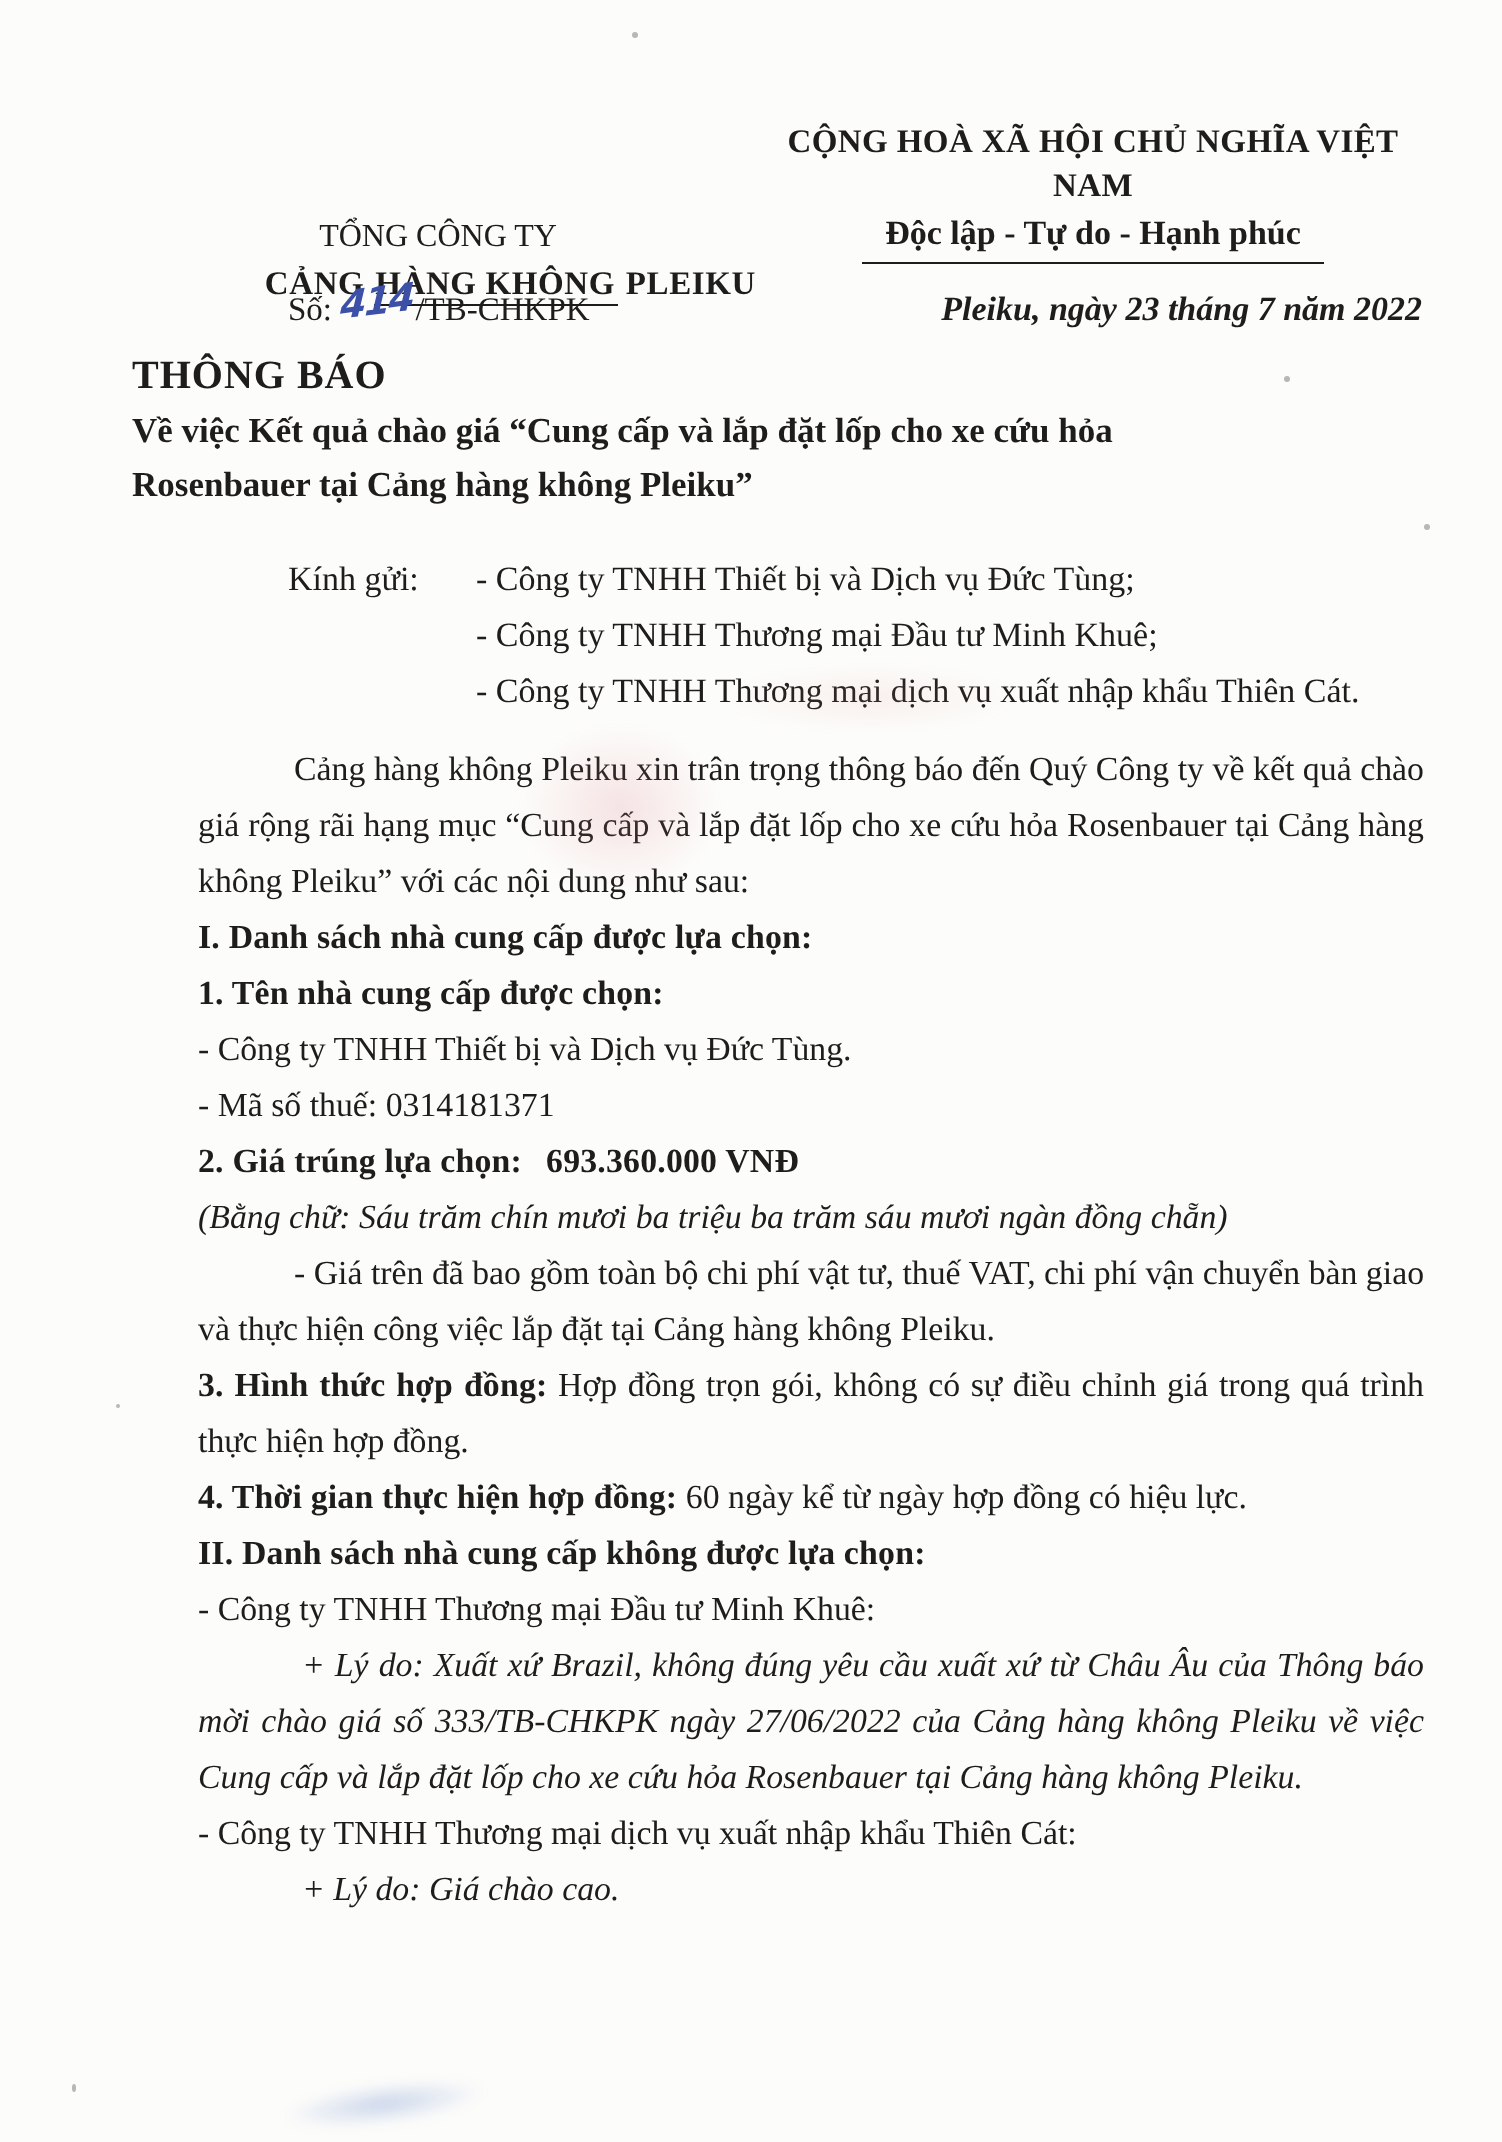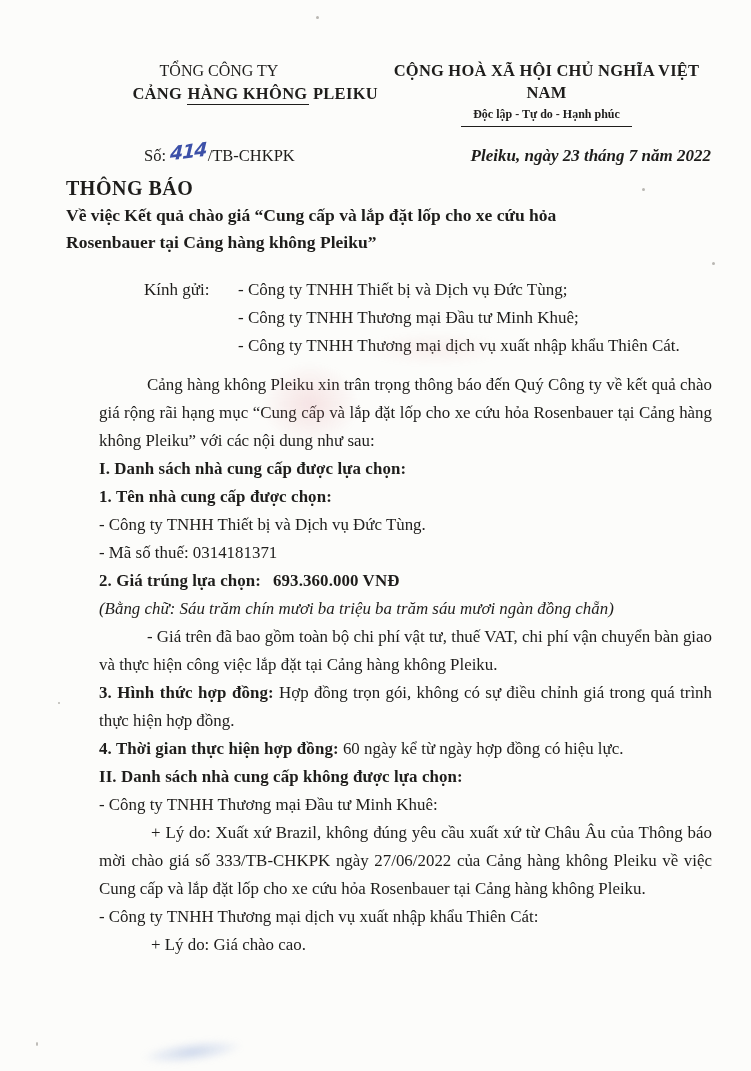--- a/index.html
+++ b/index.html
@@ -8,27 +8,27 @@
     width:751px; height:1071px;
     margin:0 auto;
     background:#fcfcfa;
     overflow:hidden;
     font-family:"Liberation Serif","DejaVu Serif",serif;
     color:#1e1d1b;
   }
 
   
   .header { position:absolute; top:60px; left:60px; right:36px; display:flex; }
-  .hdr-left  { width:318px; text-align:center; font-size:16px; line-height:22px; }
+  .hdr-left  { width:318px; text-align:center; font-size:16px; line-height:22px;margin-top:48px; }
   .hdr-left .l2 { letter-spacing:.2px; }
   .hdr-left .l3 { font-weight:bold; font-size:16.5px; margin-top:1px; letter-spacing:.3px;text-align:right; }
   .u-mid { border-bottom:1.6px solid #1e1d1b; padding:0 1px 1px; }
   .hdr-right { flex:1; text-align:center; font-weight:bold; }
   .hdr-right .r1 { font-size:16.5px; line-height:22px; letter-spacing:.2px; }
-  .hdr-right .r2 { display:inline-block; font-size:12px; margin-top:3px;
+  .hdr-right .r2 { display:inline-block; font-size:17px; margin-top:3px;
                    border-bottom:1.6px solid #1e1d1b; padding:0 12px 4px; }
 
   
   .refline { position:absolute; top:143px; left:144px; right:40px;
              display:flex; justify-content:space-between; align-items:baseline;
              font-size:16.5px; }
   .doc-number { white-space:nowrap; }
   .hand { font-family:"DejaVu Sans",sans-serif; font-style:italic;
           color:#3c50a8; font-size:19px; display:inline-block;
           transform:rotate(-7deg) skewX(-10deg); margin:0 1px 0 4px;
@@ -44,21 +44,21 @@
   .salutation { position:absolute; top:276px; left:144px; right:40px;
                 display:flex; font-size:17px; line-height:28px; }
   .sal-label { width:94px; flex:none; }
   .recipients div { white-space:nowrap; }
 
   
   .docbody { position:absolute; top:371px; left:99px; width:613px;
              font-size:16.9px; line-height:28px; }
   .docbody p { margin:0; text-align:justify; }
   .indent   { text-indent:48px; }
-  .indent-p { text-indent:52px; }
+  .indent-p { text-indent:52px;font-style:italic; }
   .italic   { font-style:italic; }
   .price    { margin-left:12px; }
   b { letter-spacing:.1px; }
 
   
   .artifact { position:absolute; pointer-events:none; }
   .bleed1 { left:260px; top:362px; width:100px; height:84px; border-radius:50%;
             background:radial-gradient(ellipse at center, rgba(222,130,140,.20), rgba(222,130,140,0) 70%);
             filter:blur(2px); }
   .bleed2 { left:360px; top:332px; width:150px; height:34px; border-radius:50%;

